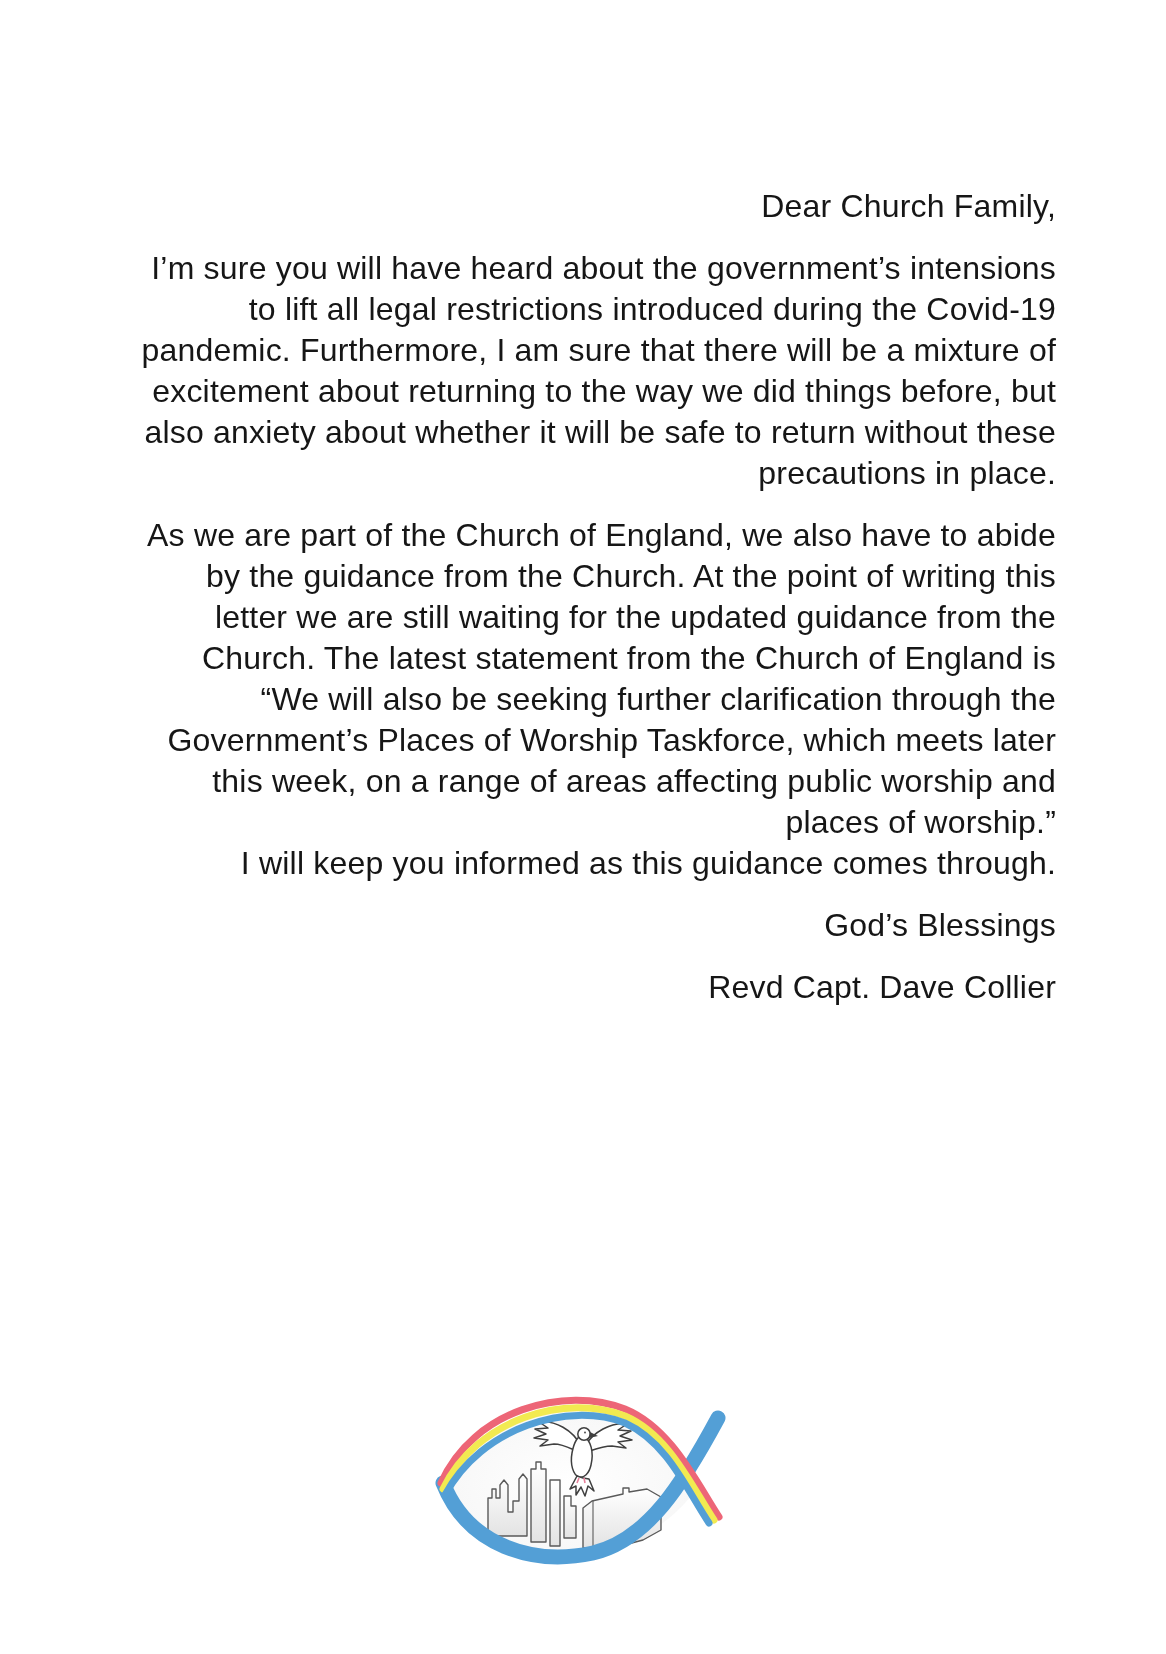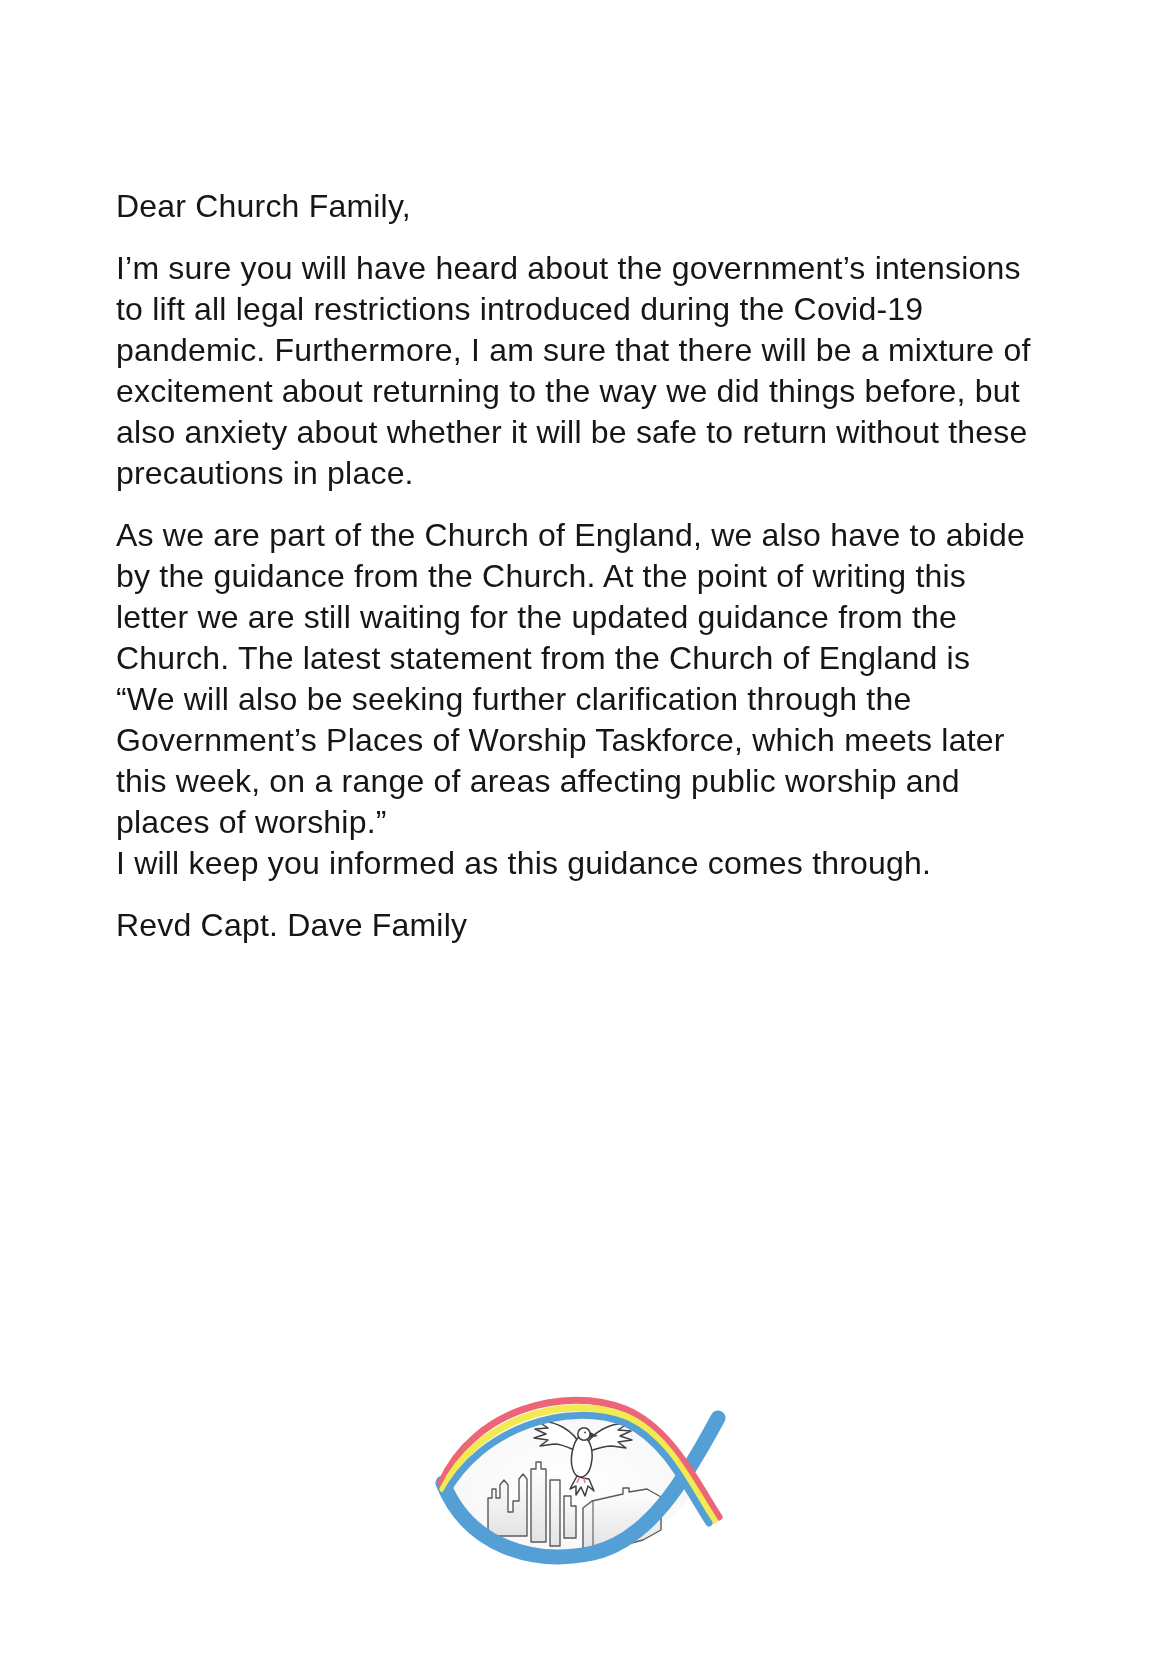--- a/index.html
+++ b/index.html
@@ -15,20 +15,21 @@
     height: 1654px;
     background: #ffffff;
     overflow: hidden;
   }
   .content {
     position: absolute;
     left: 116px;
     top: 186px;
     width: 940px;
     color: #161616;
+    text-align: right;
   }
   .content p {
     margin: 0 0 21px 0;
     font-size: 32px;
     line-height: 41px;
     white-space: pre-line;
     letter-spacing: 0.2px;
   }
   .content p.until-then {
     margin-top: 20px;
@@ -59,21 +60,22 @@
 precautions in place.</p>
     <p>As we are part of the Church of England, we also have to abide
 by the guidance from the Church. At the point of writing this
 letter we are still waiting for the updated guidance from the
 Church. The latest statement from the Church of England is
 “We will also be seeking further clarification through the
 Government’s Places of Worship Taskforce, which meets later
 this week, on a range of areas affecting public worship and
 places of worship.”
 I will keep you informed as this guidance comes through.</p>
-    <p>Revd Capt. Dave Family</p>
+    <p>God’s Blessings</p>
+    <p>Revd Capt. Dave Collier</p>
   </div>
 
   <div class="logo-wrap">
     <svg width="300" height="185" viewBox="0 0 300 185" xmlns="http://www.w3.org/2000/svg">
       <defs>
         <linearGradient id="bldg" x1="0" y1="0" x2="0" y2="1">
           <stop offset="0" stop-color="#ffffff"></stop>
           <stop offset="1" stop-color="#e3e3e3"></stop>
         </linearGradient>
         <radialGradient id="inner" cx="0.5" cy="0.5" r="0.65">

